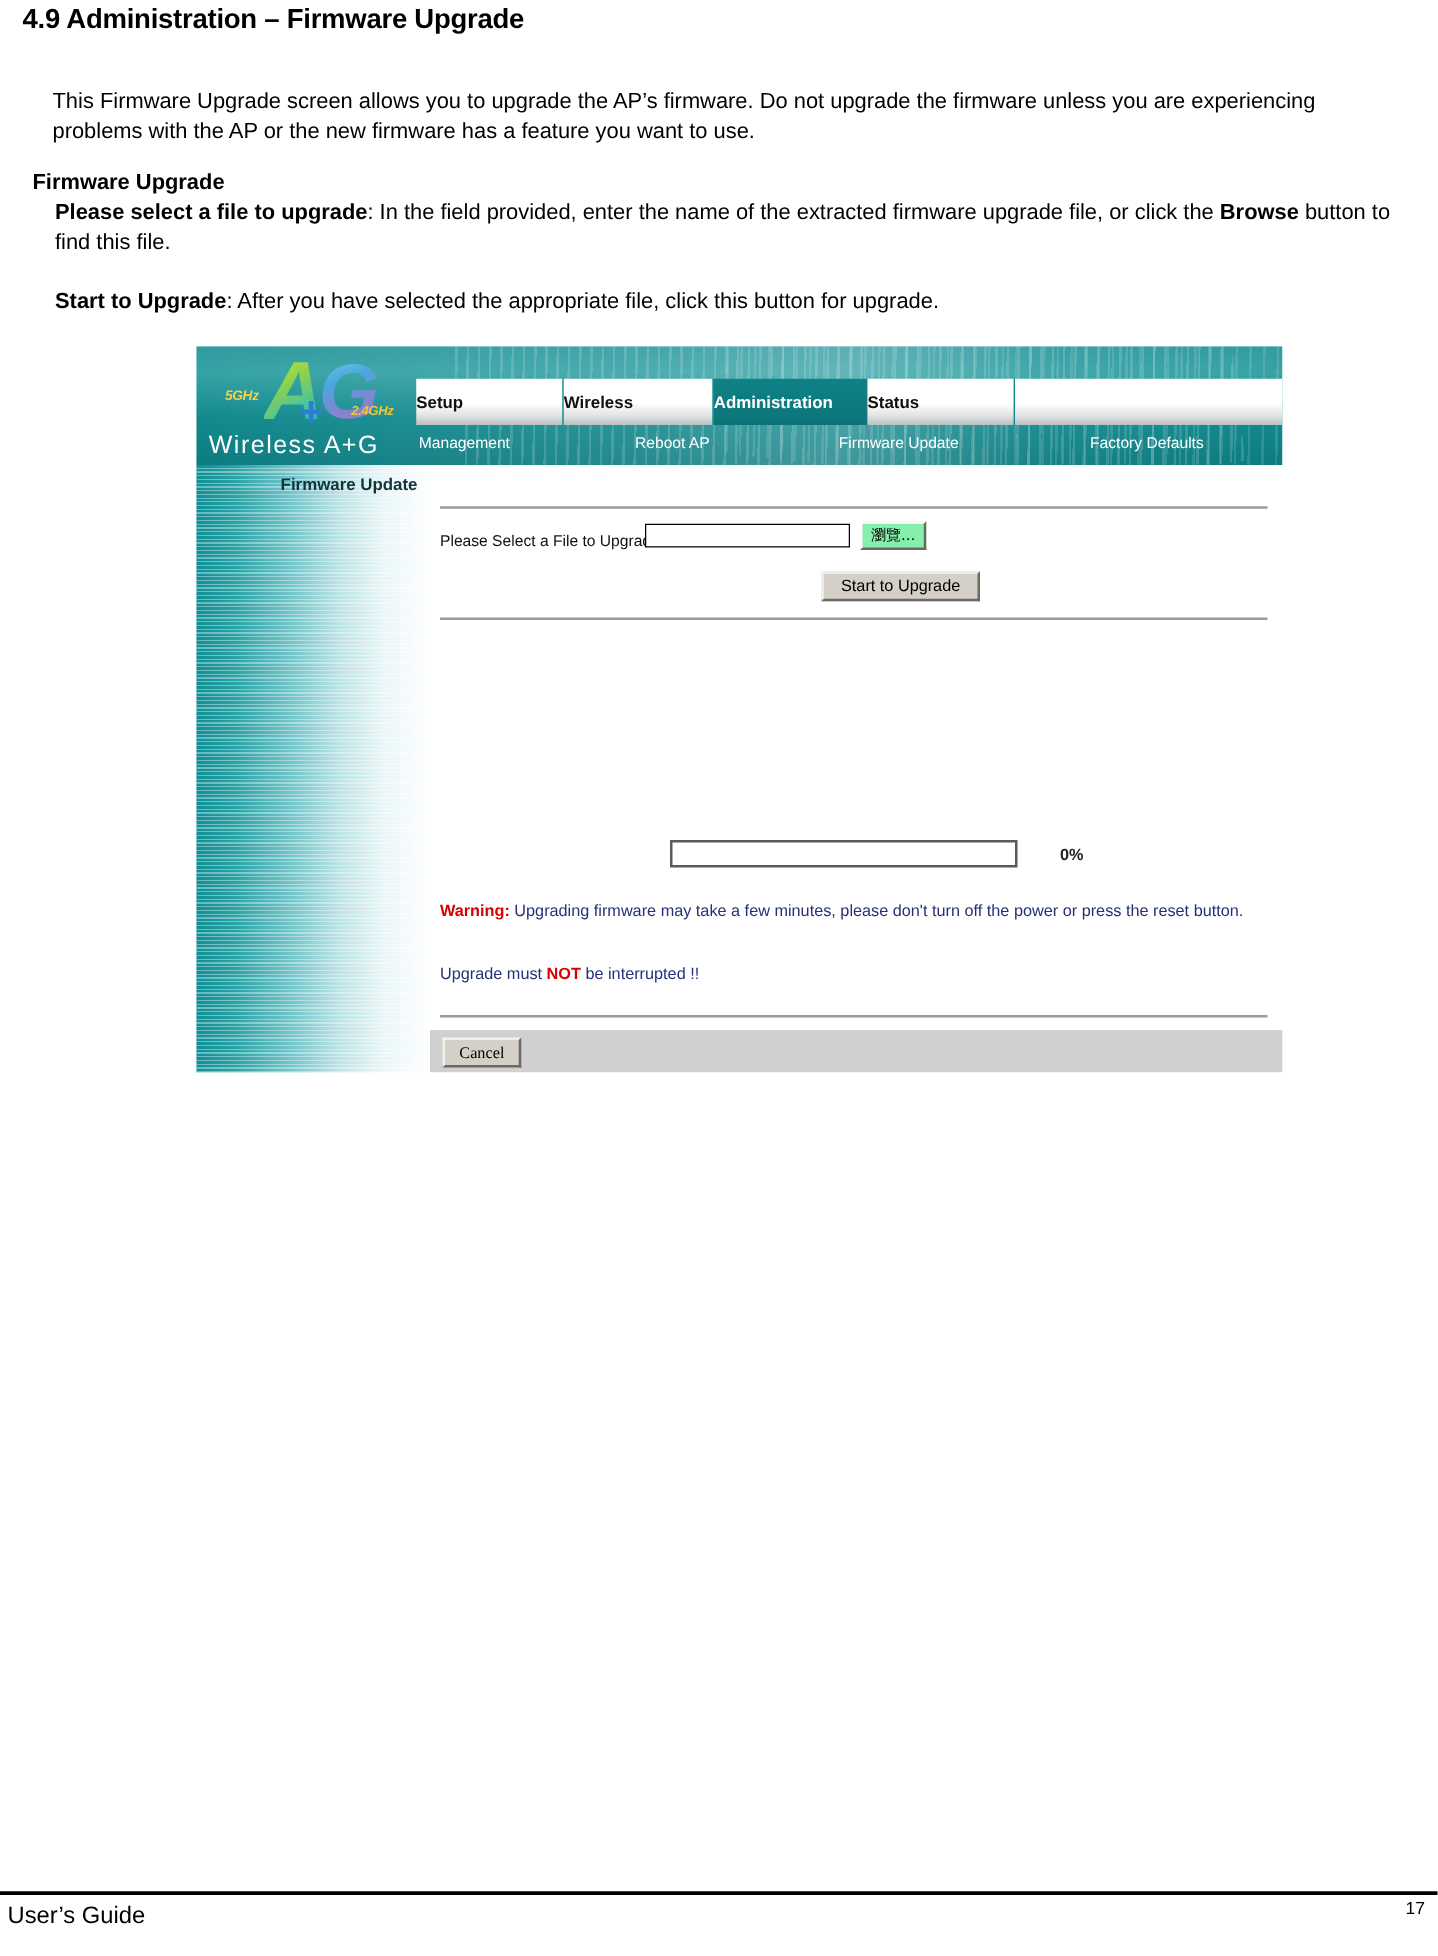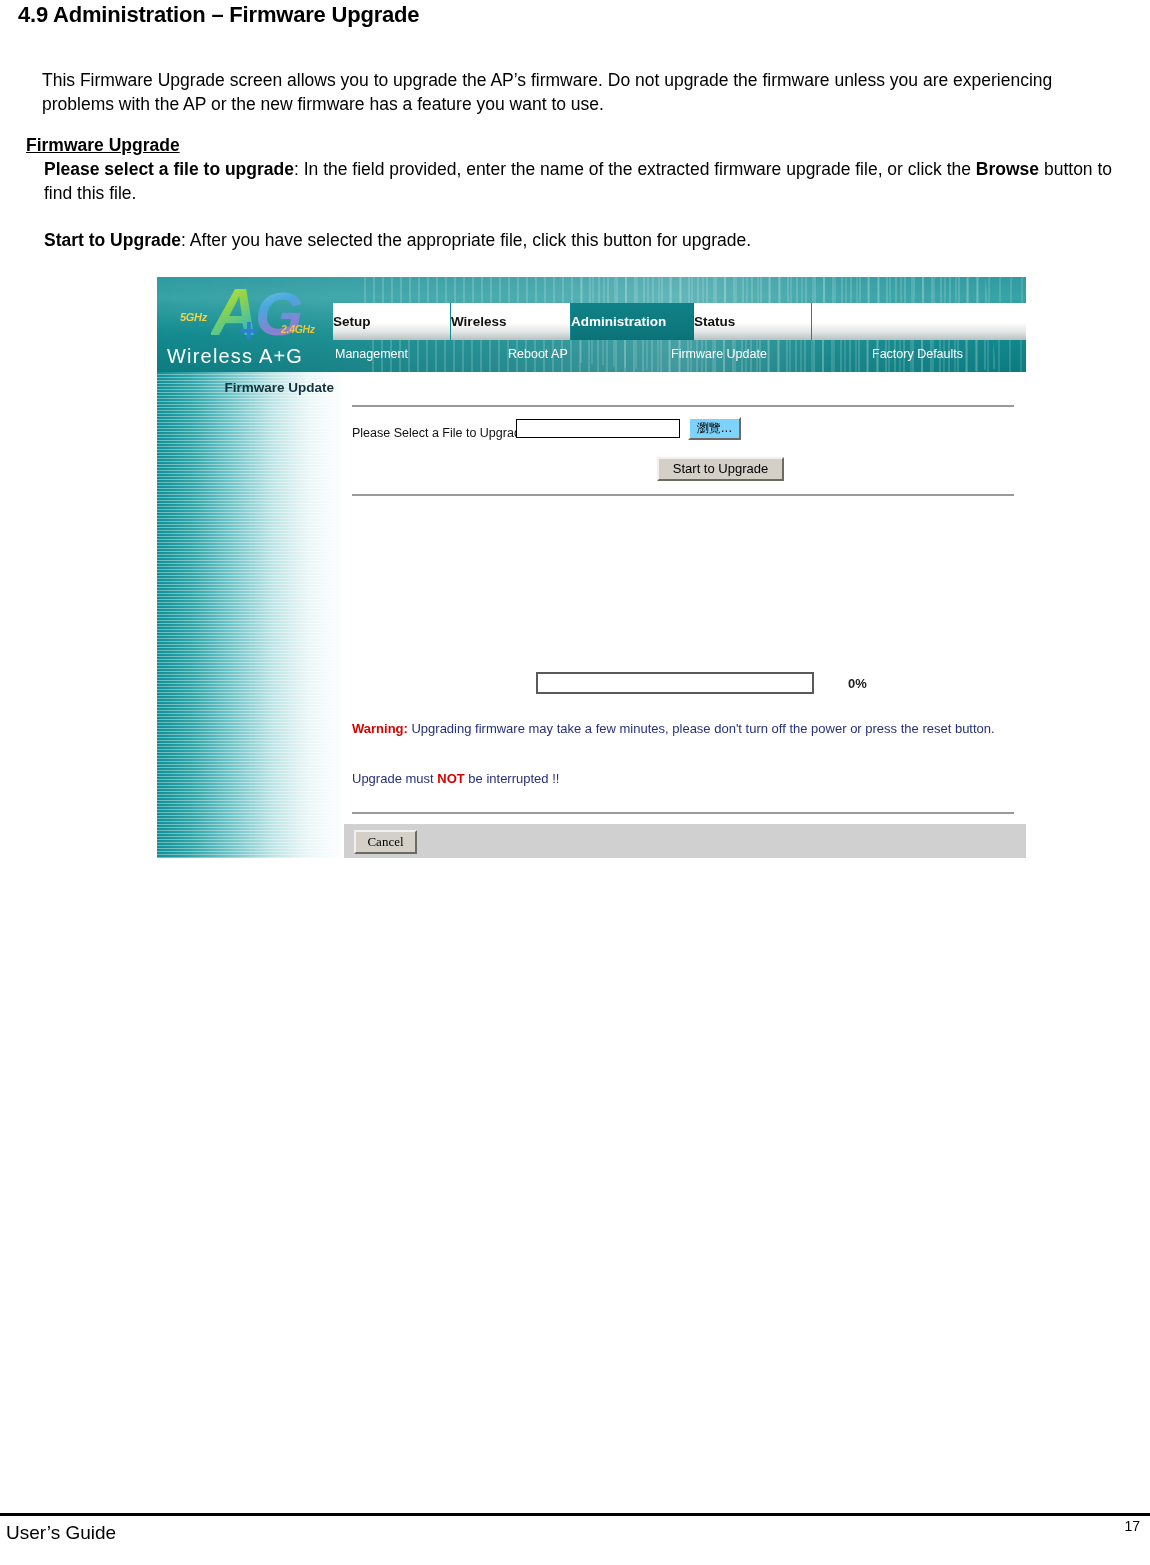--- a/index.html
+++ b/index.html
@@ -24,21 +24,21 @@
     font-size: 22px;
     font-weight: bold;
     letter-spacing: -0.2px;
   }
   .doc-para {
     position: absolute;
     font-size: 17.5px;
     line-height: 24px;
   }
   .p-intro { left: 42px; top: 68px; width: 1080px; }
-  .p-fw-head { left: 26px; top: 133px; font-weight: bold; text-decoration: underline; }
+  .p-fw-head { left: 26px; top: 133px; font-weight: bold; }
   .p-please { left: 44px; top: 157px; width: 1070px; }
   .p-start { left: 44px; top: 228px; width: 1070px; }
 
   
   .shot {
     position: absolute;
     left: 157px;
     top: 277px;
     width: 869px;
     height: 581px;
@@ -249,21 +249,21 @@
     background: #ffffff;
     border: 1px solid #000000;
     box-sizing: border-box;
     font-size: 12px;
     padding: 0 2px;
   }
   .browse-btn {
     position: absolute;
     left: 344px; top: 45px;
     width: 53px; height: 23px;
-    background: #7dd3fc;
+    background: #86efac;
     border-top: 2px solid #ffffff;
     border-left: 2px solid #ffffff;
     border-right: 2px solid #6d6a63;
     border-bottom: 2px solid #6d6a63;
     box-sizing: border-box;
     font-size: 12px;
     line-height: 19px;
     text-align: center;
     color: #000;
     font-family: "DejaVu Sans", sans-serif;

